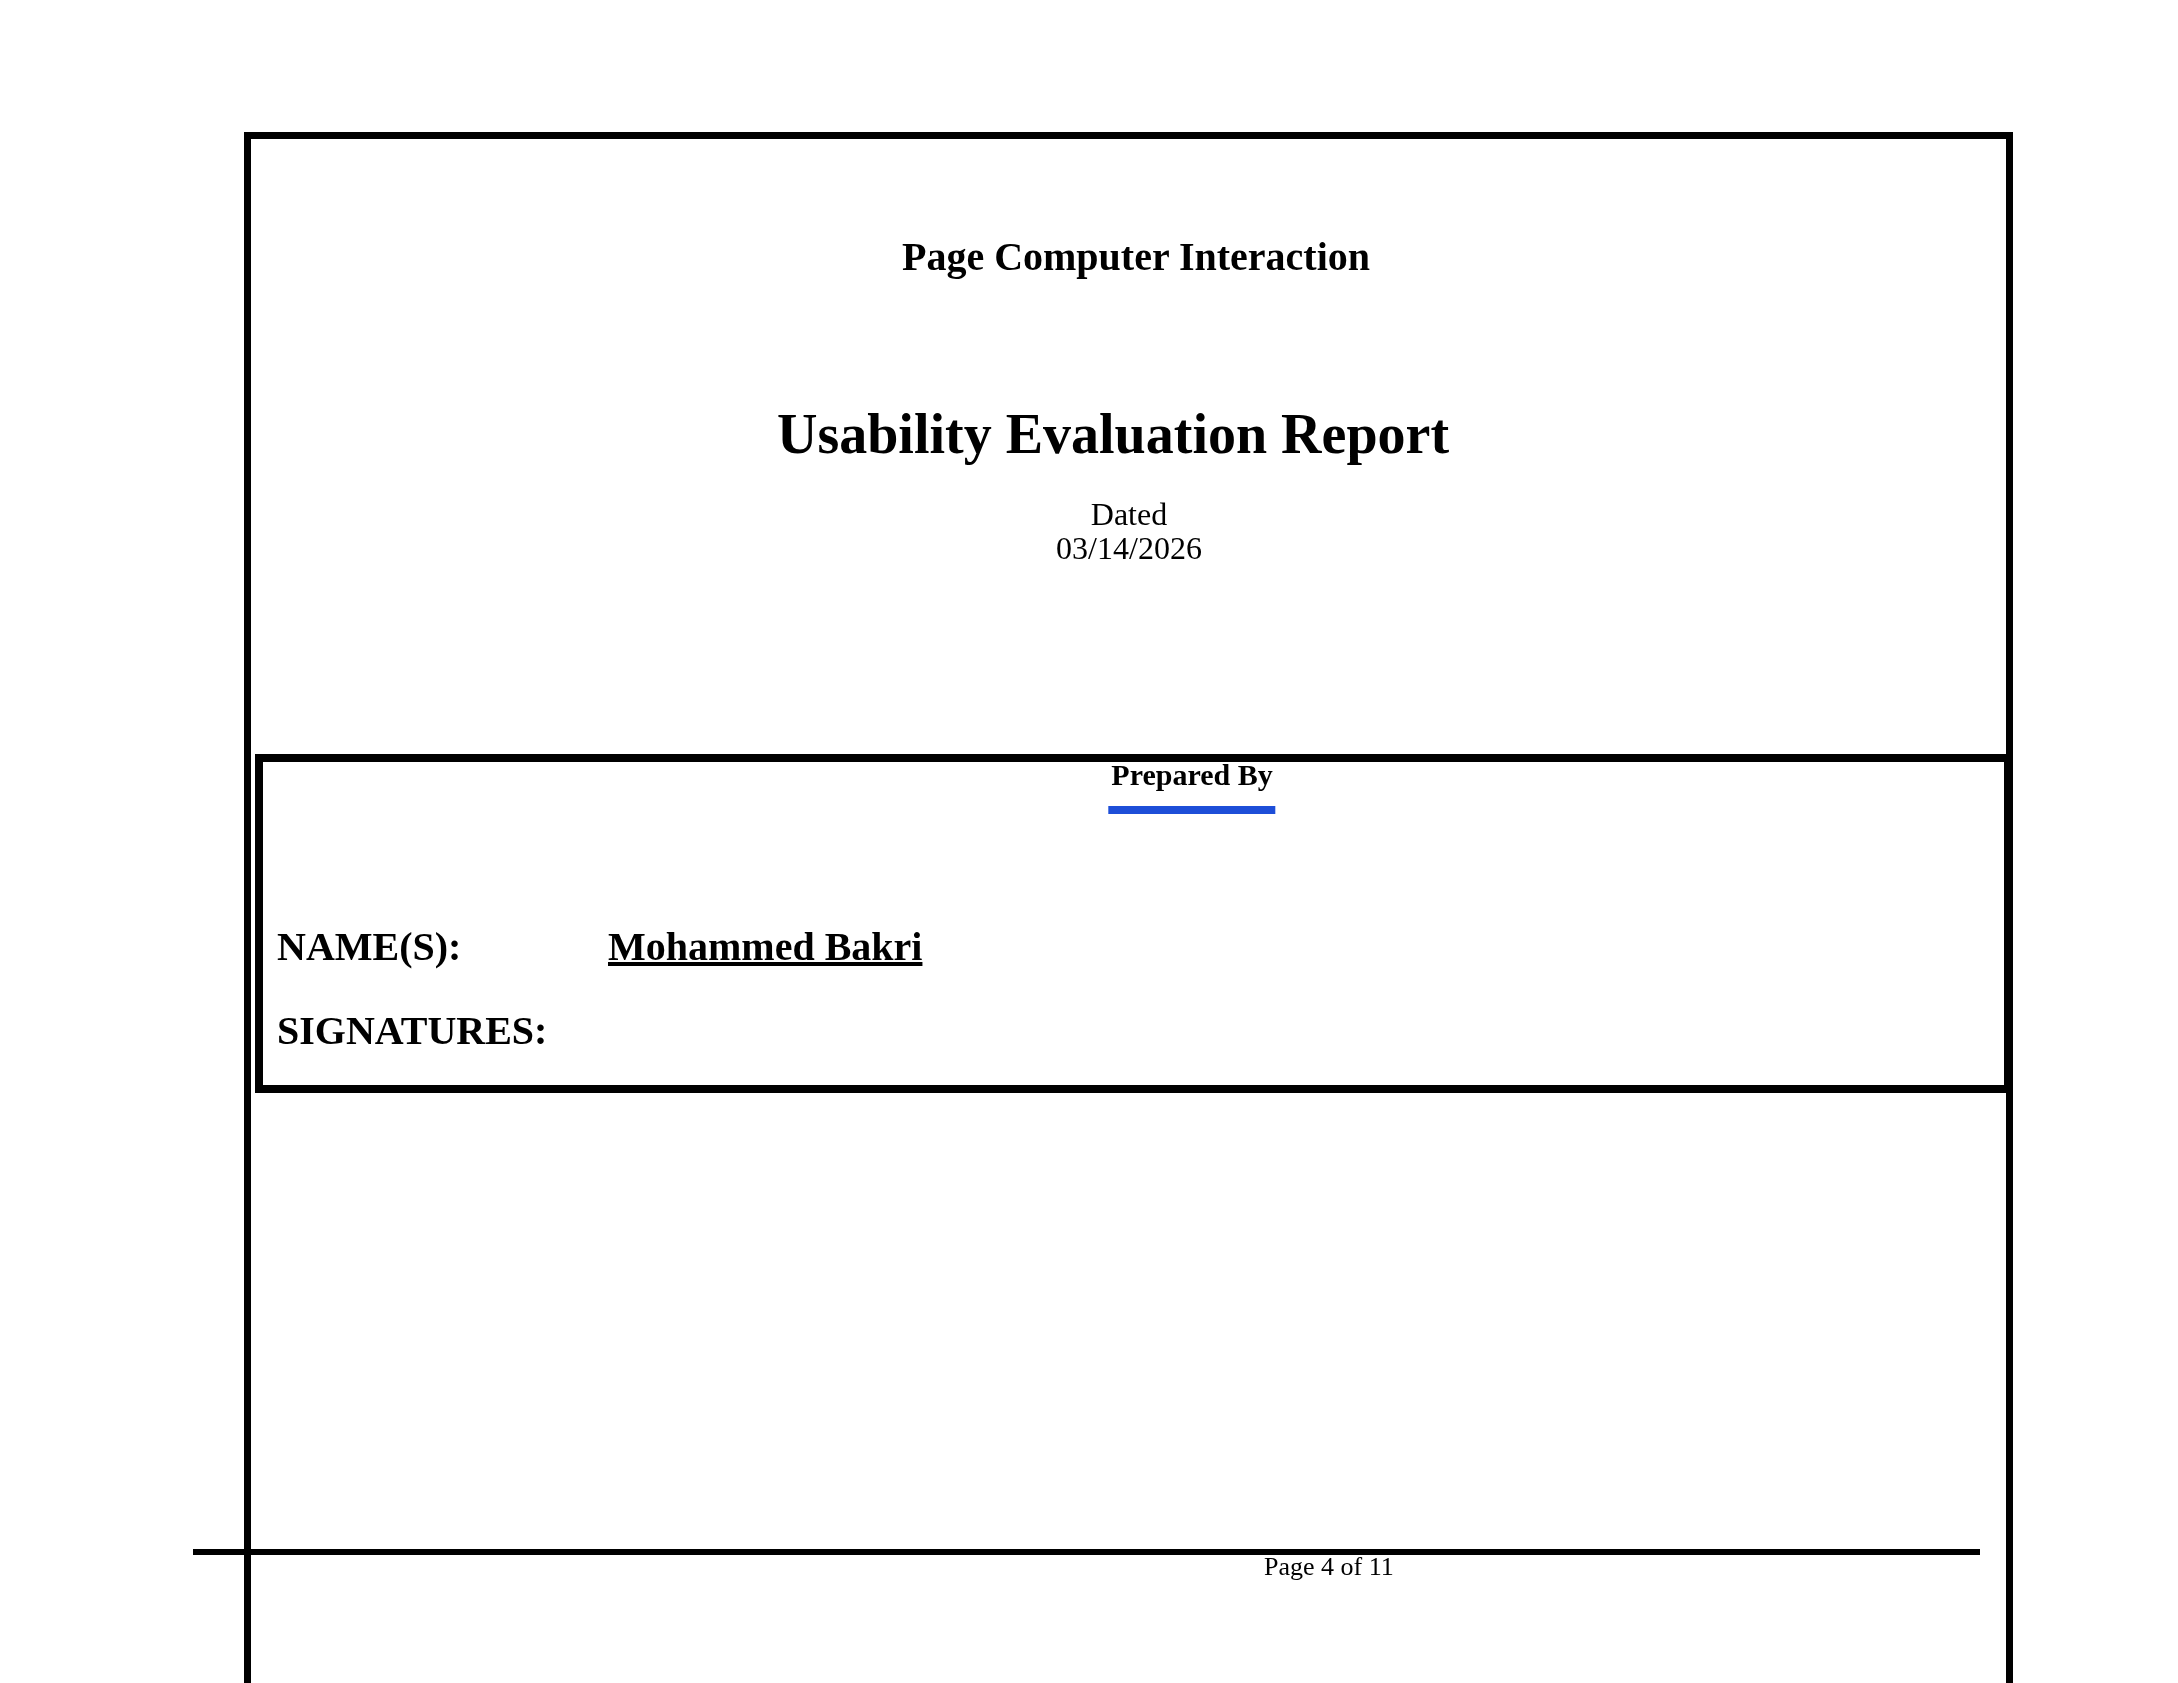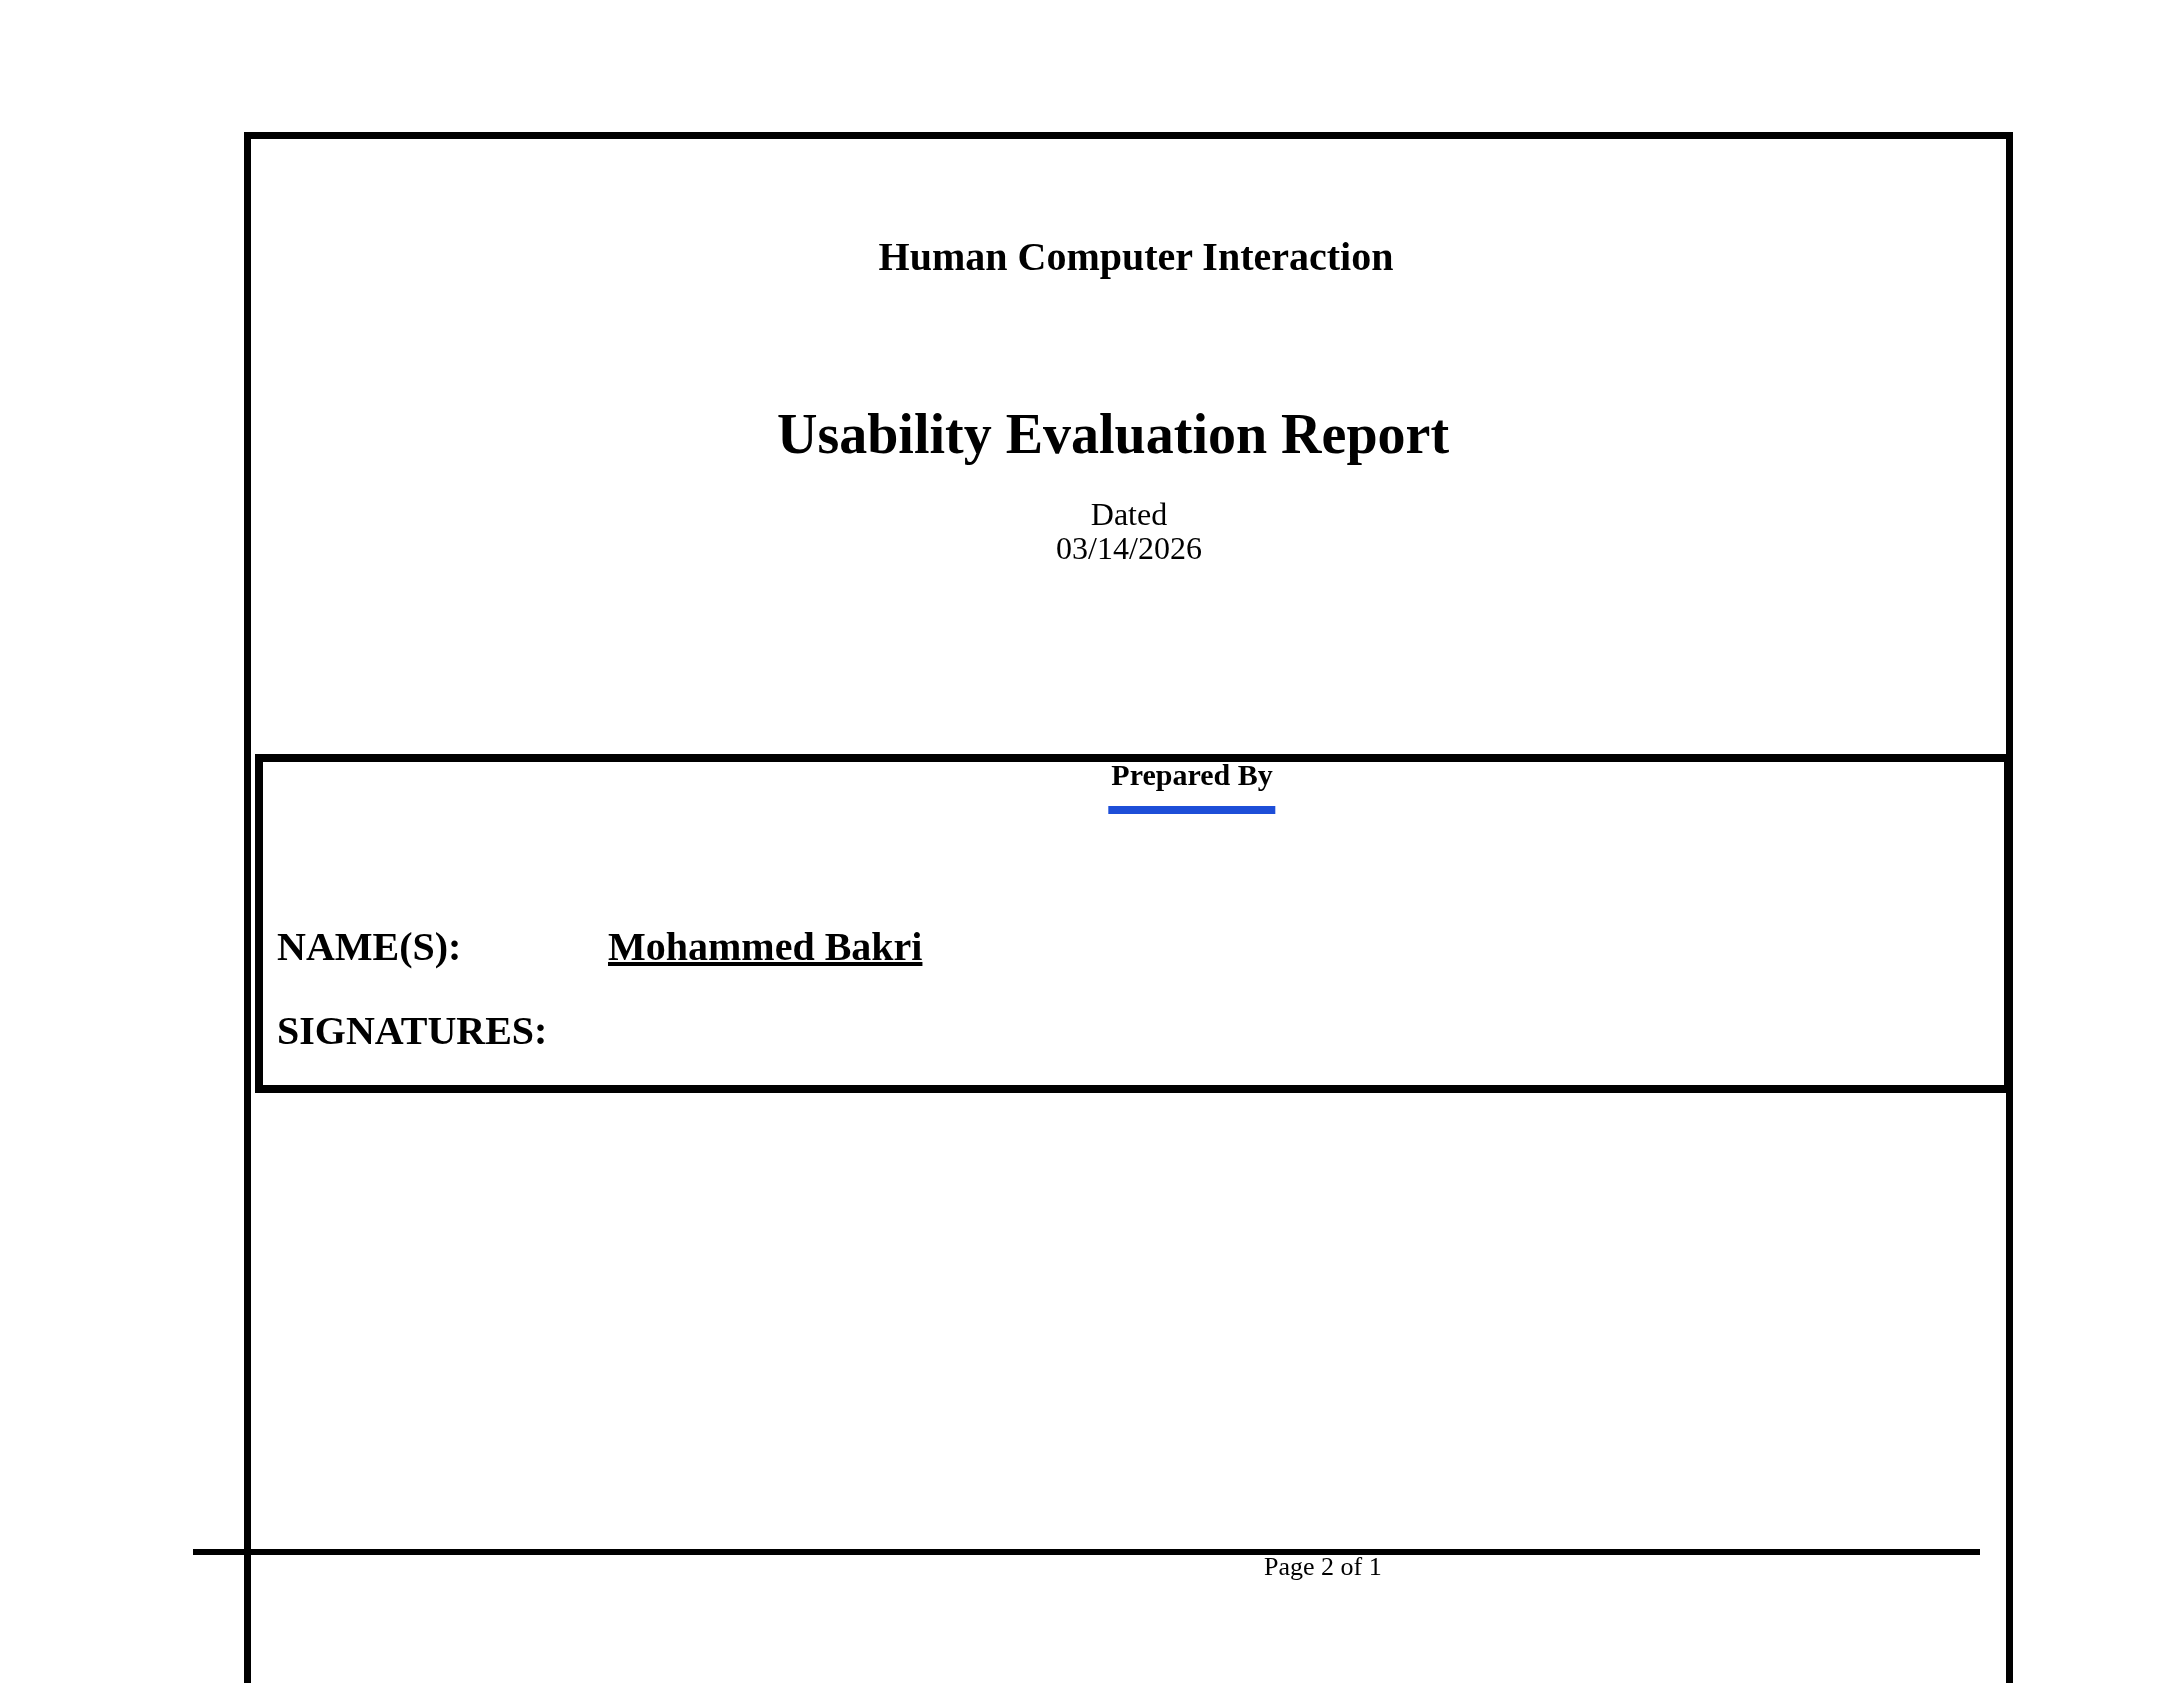--- a/index.html
+++ b/index.html
@@ -110,21 +110,21 @@
     white-space: nowrap;
   }
 </style>
 </head>
 <body>
 
 <div>
 
   <div class="abs page-frame"></div>
 
-  <div class="abs course-header">Human Computer Interaction</div>
+  <div class="abs course-header">Page Computer Interaction</div>
 
   <div class="abs report-title">Usability Evaluation Report</div>
 
   <div class="abs dated-block">
     <div>Dated</div>
     <div>03/14/2026</div>
   </div>
 
   <div class="abs prepared-box"></div>
 
@@ -133,16 +133,16 @@
   </div>
 
   <div class="abs field-label names-label">NAME(S):</div>
 
   <div class="abs field-value names-value">Mohammed Bakri</div>
 
   <div class="abs field-label signatures-label">SIGNATURES:</div>
 
   <div class="abs footer-rule"></div>
 
-  <div class="abs page-number">Page 2 of 1</div>
+  <div class="abs page-number">Page 4 of 11</div>
 
 </div>
 
 
 </body></html>

